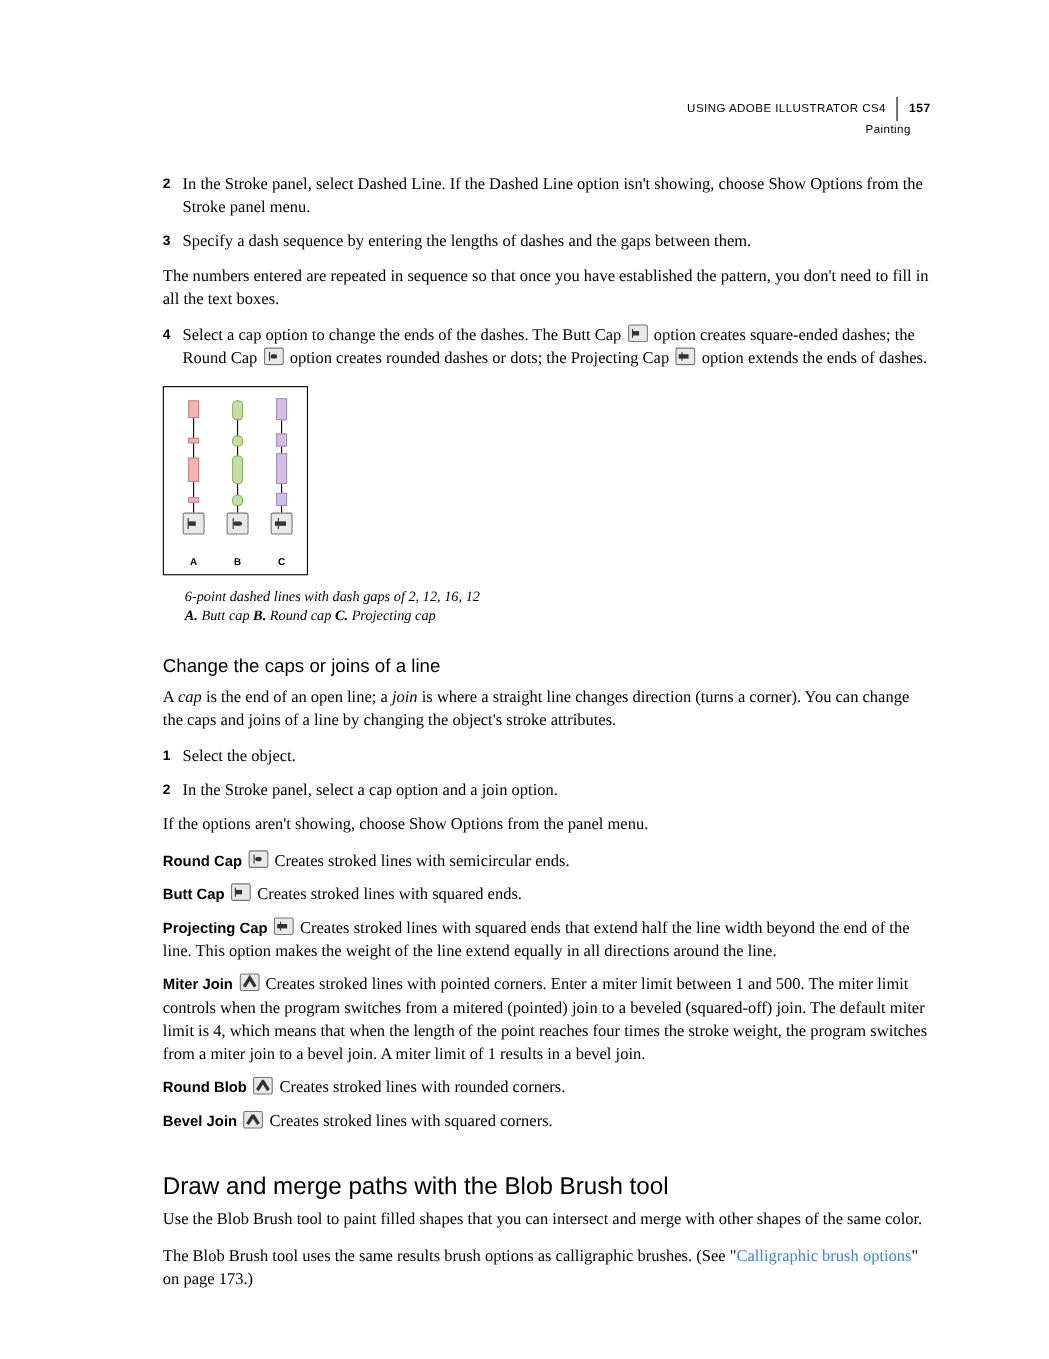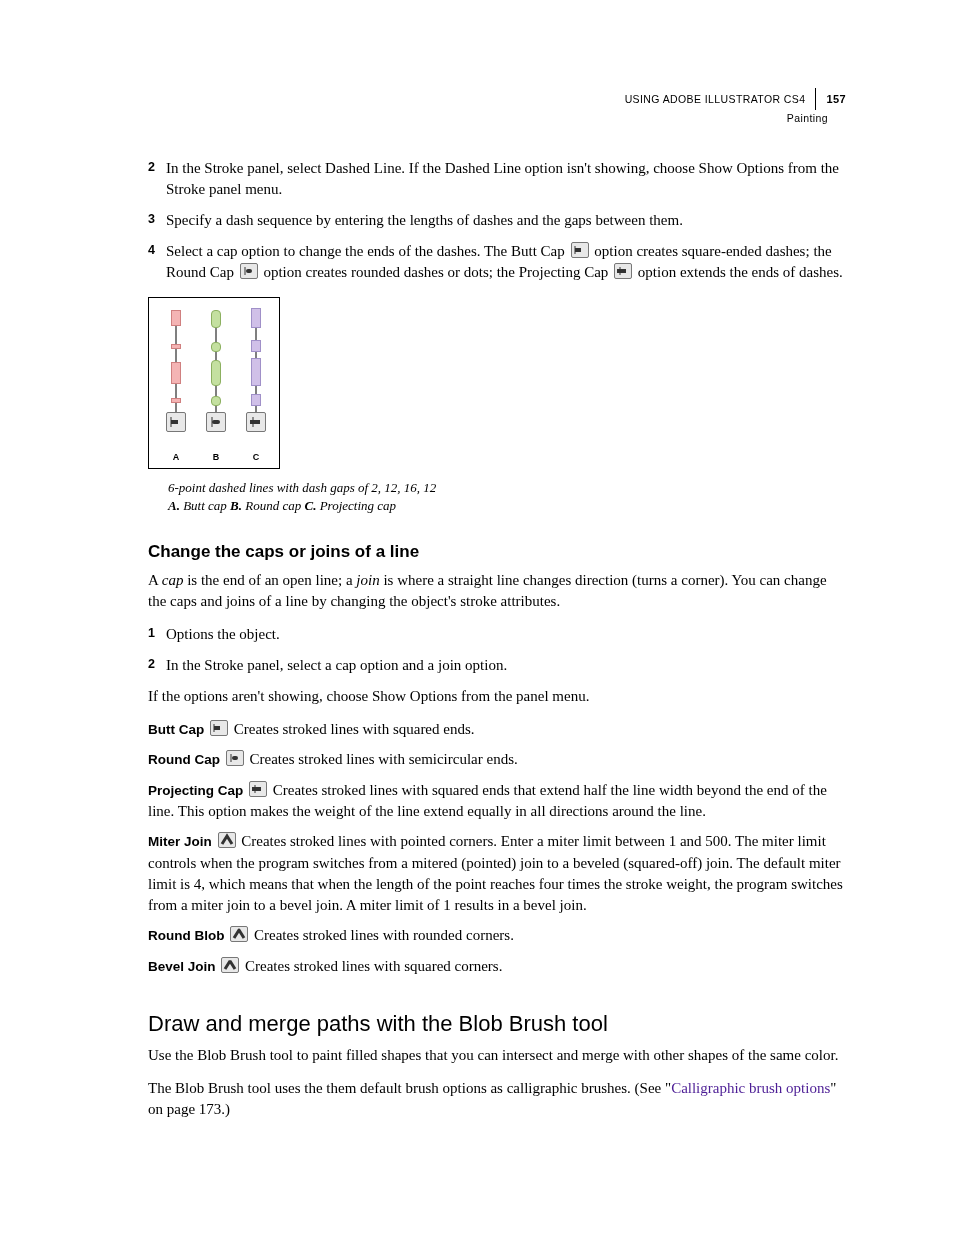--- a/index.html
+++ b/index.html
@@ -67,31 +67,31 @@
     width:18px; height:18px; border:1px solid #777; background:#e8e8e8; border-radius:2px;
   }
   .fig-label {
     position:absolute; bottom:6px; font-family:Arial,sans-serif; font-size:9px; font-weight:700;
     width:18px; text-align:center;
   }
   .caption { font-style: italic; font-size: 13px; margin-top:10px; line-height:1.35;margin-left:20px; }
   .caption .b { font-weight:700; font-style:italic; }
   h3.sect {
     font-family: "Myriad Pro", Arial, Helvetica, sans-serif;
-    font-weight:700; font-size:17px;
+    font-weight:400; font-size:17px;
     margin: 28px 0 6px 0;
   }
   .term { font-family: Arial, Helvetica, sans-serif; font-weight:700; font-size:13.5px; }
   .defrow { margin: 9px 0; line-height:1.42; }
   h2.sect {
     font-family: "Myriad Pro", Arial, Helvetica, sans-serif;
     font-weight:400; font-size:22px;
     margin: 34px 0 8px 0;
   }
-  a.link { color:#4c1d95; text-decoration:none; }
+  a.link { color:#3b82f6; text-decoration:none; }
   em { font-style: italic; }
 </style>
 </head>
 <body>
 
 <div class="page">
 
   <div class="header">
     <div class="line1">
       <span>USING ADOBE ILLUSTRATOR CS4</span>
@@ -105,20 +105,21 @@
 
     <div class="ol-item">
       <div class="ol-num">2</div>
       <div class="ol-body">In the Stroke panel, select Dashed Line. If the Dashed Line option isn't showing, choose Show Options from the Stroke panel menu.</div>
     </div>
     <div class="ol-item">
       <div class="ol-num">3</div>
       <div class="ol-body">Specify a dash sequence by entering the lengths of dashes and the gaps between them.</div>
     </div>
 
+    <p>The numbers entered are repeated in sequence so that once you have established the pattern, you don't need to fill in all the text boxes.</p>
 
     <div class="ol-item">
       <div class="ol-num">4</div>
       <div class="ol-body">
         <span>Select a cap option to change the ends of the dashes. The Butt Cap </span>
         <span class="icon-box"><svg width="16" height="14">
               <rect x="3" y="5" width="6" height="4" fill="#333"></rect>
               <line x1="3" y1="3" x2="3" y2="11" stroke="#333"></line>
             </svg></span>
         <span> option creates square-ended dashes; the Round Cap </span>
@@ -186,45 +187,45 @@
       </div>
     </div>
 
     <h3 class="sect">Change the caps or joins of a line</h3>
     <p>
       <span>A </span><em>cap</em><span> is the end of an open line; a </span><em>join</em><span> is where a straight line changes direction (turns a corner). You can change the caps and joins of a line by changing the object's stroke attributes.</span>
     </p>
 
     <div class="ol-item">
       <div class="ol-num">1</div>
-      <div class="ol-body">Options the object.</div>
+      <div class="ol-body">Select the object.</div>
     </div>
     <div class="ol-item">
       <div class="ol-num">2</div>
       <div class="ol-body">In the Stroke panel, select a cap option and a join option.</div>
     </div>
 
     <p>If the options aren't showing, choose Show Options from the panel menu.</p>
 
     <div class="defrow">
+      <span class="term">Round Cap</span>
+      <span class="icon-box"><svg width="16" height="14">
+            <rect x="5" y="5" width="6" height="4" rx="2" fill="#333"></rect>
+            <line x1="4" y1="3" x2="4" y2="11" stroke="#333"></line>
+          </svg></span>
+      <span>Creates stroked lines with semicircular ends.</span>
+    </div>
+
+    <div class="defrow">
       <span class="term">Butt Cap</span>
       <span class="icon-box"><svg width="16" height="14">
             <rect x="3" y="5" width="6" height="4" fill="#333"></rect>
             <line x1="3" y1="3" x2="3" y2="11" stroke="#333"></line>
           </svg></span>
       <span>Creates stroked lines with squared ends.</span>
-    </div>
-
-    <div class="defrow">
-      <span class="term">Round Cap</span>
-      <span class="icon-box"><svg width="16" height="14">
-            <rect x="5" y="5" width="6" height="4" rx="2" fill="#333"></rect>
-            <line x1="4" y1="3" x2="4" y2="11" stroke="#333"></line>
-          </svg></span>
-      <span>Creates stroked lines with semicircular ends.</span>
     </div>
 
     <div class="defrow">
       <span class="term">Projecting Cap</span>
       <span class="icon-box"><svg width="16" height="14">
             <rect x="2" y="5" width="9" height="4" fill="#333"></rect>
             <line x1="5" y1="3" x2="5" y2="11" stroke="#333"></line>
           </svg></span>
       <span>Creates stroked lines with squared ends that extend half the line width beyond the end of the line. This option makes the weight of the line extend equally in all directions around the line.</span>
     </div>
@@ -249,17 +250,17 @@
       <span class="term">Bevel Join</span>
       <span class="icon-box"><svg width="16" height="14">
             <path d="M3 11 L8 3 L13 11" stroke="#333" stroke-width="3" fill="none" stroke-linejoin="bevel"></path>
           </svg></span>
       <span>Creates stroked lines with squared corners.</span>
     </div>
 
     <h2 class="sect">Draw and merge paths with the Blob Brush tool</h2>
     <p>Use the Blob Brush tool to paint filled shapes that you can intersect and merge with other shapes of the same color.</p>
     <p>
-      <span>The Blob Brush tool uses the them default brush options as calligraphic brushes. (See "</span><a class="link" href="#">Calligraphic brush options</a><span>" on page 173.)</span>
+      <span>The Blob Brush tool uses the same results brush options as calligraphic brushes. (See "</span><a class="link" href="#">Calligraphic brush options</a><span>" on page 173.)</span>
     </p>
 
   </div>
 </div>
 
 </body></html>

